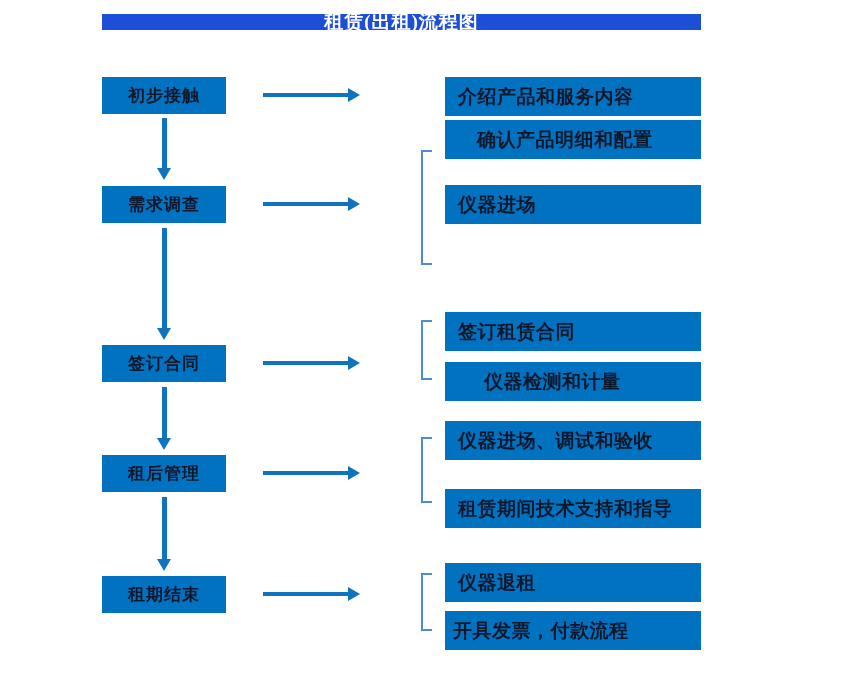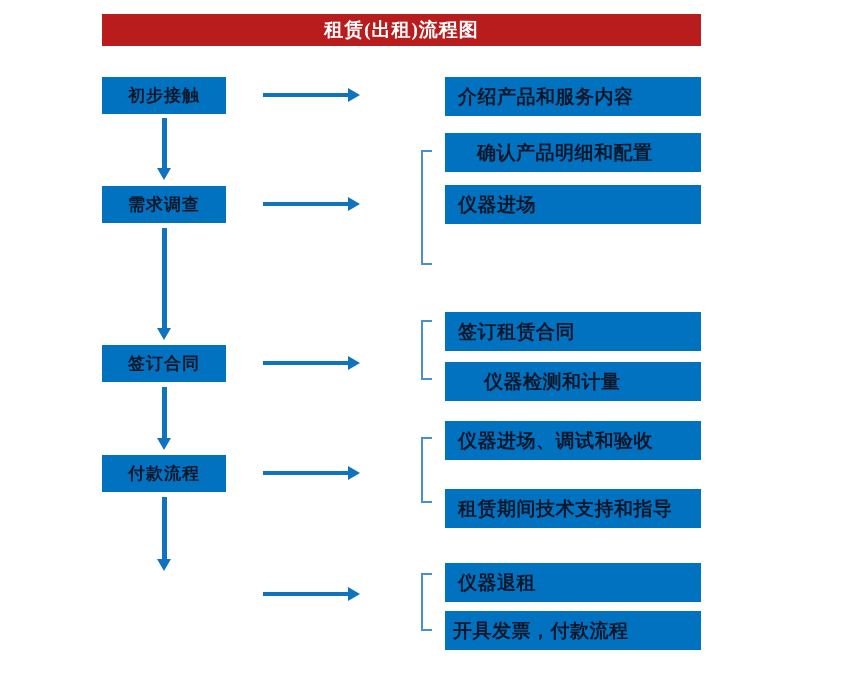--- a/index.html
+++ b/index.html
@@ -15,22 +15,22 @@
     font-family: "Liberation Serif", "DejaVu Serif", serif;
     overflow: hidden;
   }
 
   
   .title-bar {
     position: absolute;
     left: 102px;
     top: 14px;
     width: 599px;
-    height: 32px;
-    background: #b91c1c;
+    height: 16px;
+    background: #1d4ed8;
     color: #ffffff;
     font-size: 19px;
     font-weight: bold;
     display: flex;
     align-items: center;
     justify-content: center;
     letter-spacing: 1px;
   }
 
   
@@ -128,22 +128,23 @@
 <div id="canvas">
 
   <div class="title-bar">租赁(出租)流程图</div>
 
   <div class="node stage" style="top:77px;">初步接触</div>
 
   <div class="node stage" style="top:186px;">需求调查</div>
 
   <div class="node stage" style="top:345px;">签订合同</div>
 
-  <div class="node stage" style="top:455px;">付款流程</div>
-
+  <div class="node stage" style="top:455px;">租后管理</div>
+
+  <div class="node stage" style="top:576px;">租期结束</div>
 
   <div class="v-arrow" style="top:118px; height:62px;">
     <div class="shaft" style="height:50px;"></div>
     <div class="head"></div>
   </div>
 
   <div class="v-arrow" style="top:228px; height:112px;">
     <div class="shaft" style="height:100px;"></div>
     <div class="head"></div>
   </div>
@@ -186,21 +187,21 @@
   <div class="bracket" style="top:150px; height:115px;"></div>
 
   <div class="bracket" style="top:320px; height:60px;"></div>
 
   <div class="bracket" style="top:437px; height:66px;"></div>
 
   <div class="bracket" style="top:573px; height:58px;"></div>
 
   <div class="node task" style="top:77px;">介绍产品和服务内容</div>
 
-  <div class="node task" style="top:133px;padding-left:32px;">确认产品明细和配置</div>
+  <div class="node task" style="top:120px;padding-left:32px;">确认产品明细和配置</div>
 
   <div class="node task" style="top:185px;">仪器进场</div>
 
 
   <div class="node task" style="top:312px;">签订租赁合同</div>
 
   <div class="node task" style="top:362px;padding-left:39px;">仪器检测和计量</div>
 
   <div class="node task" style="top:421px;">仪器进场、调试和验收</div>
 

